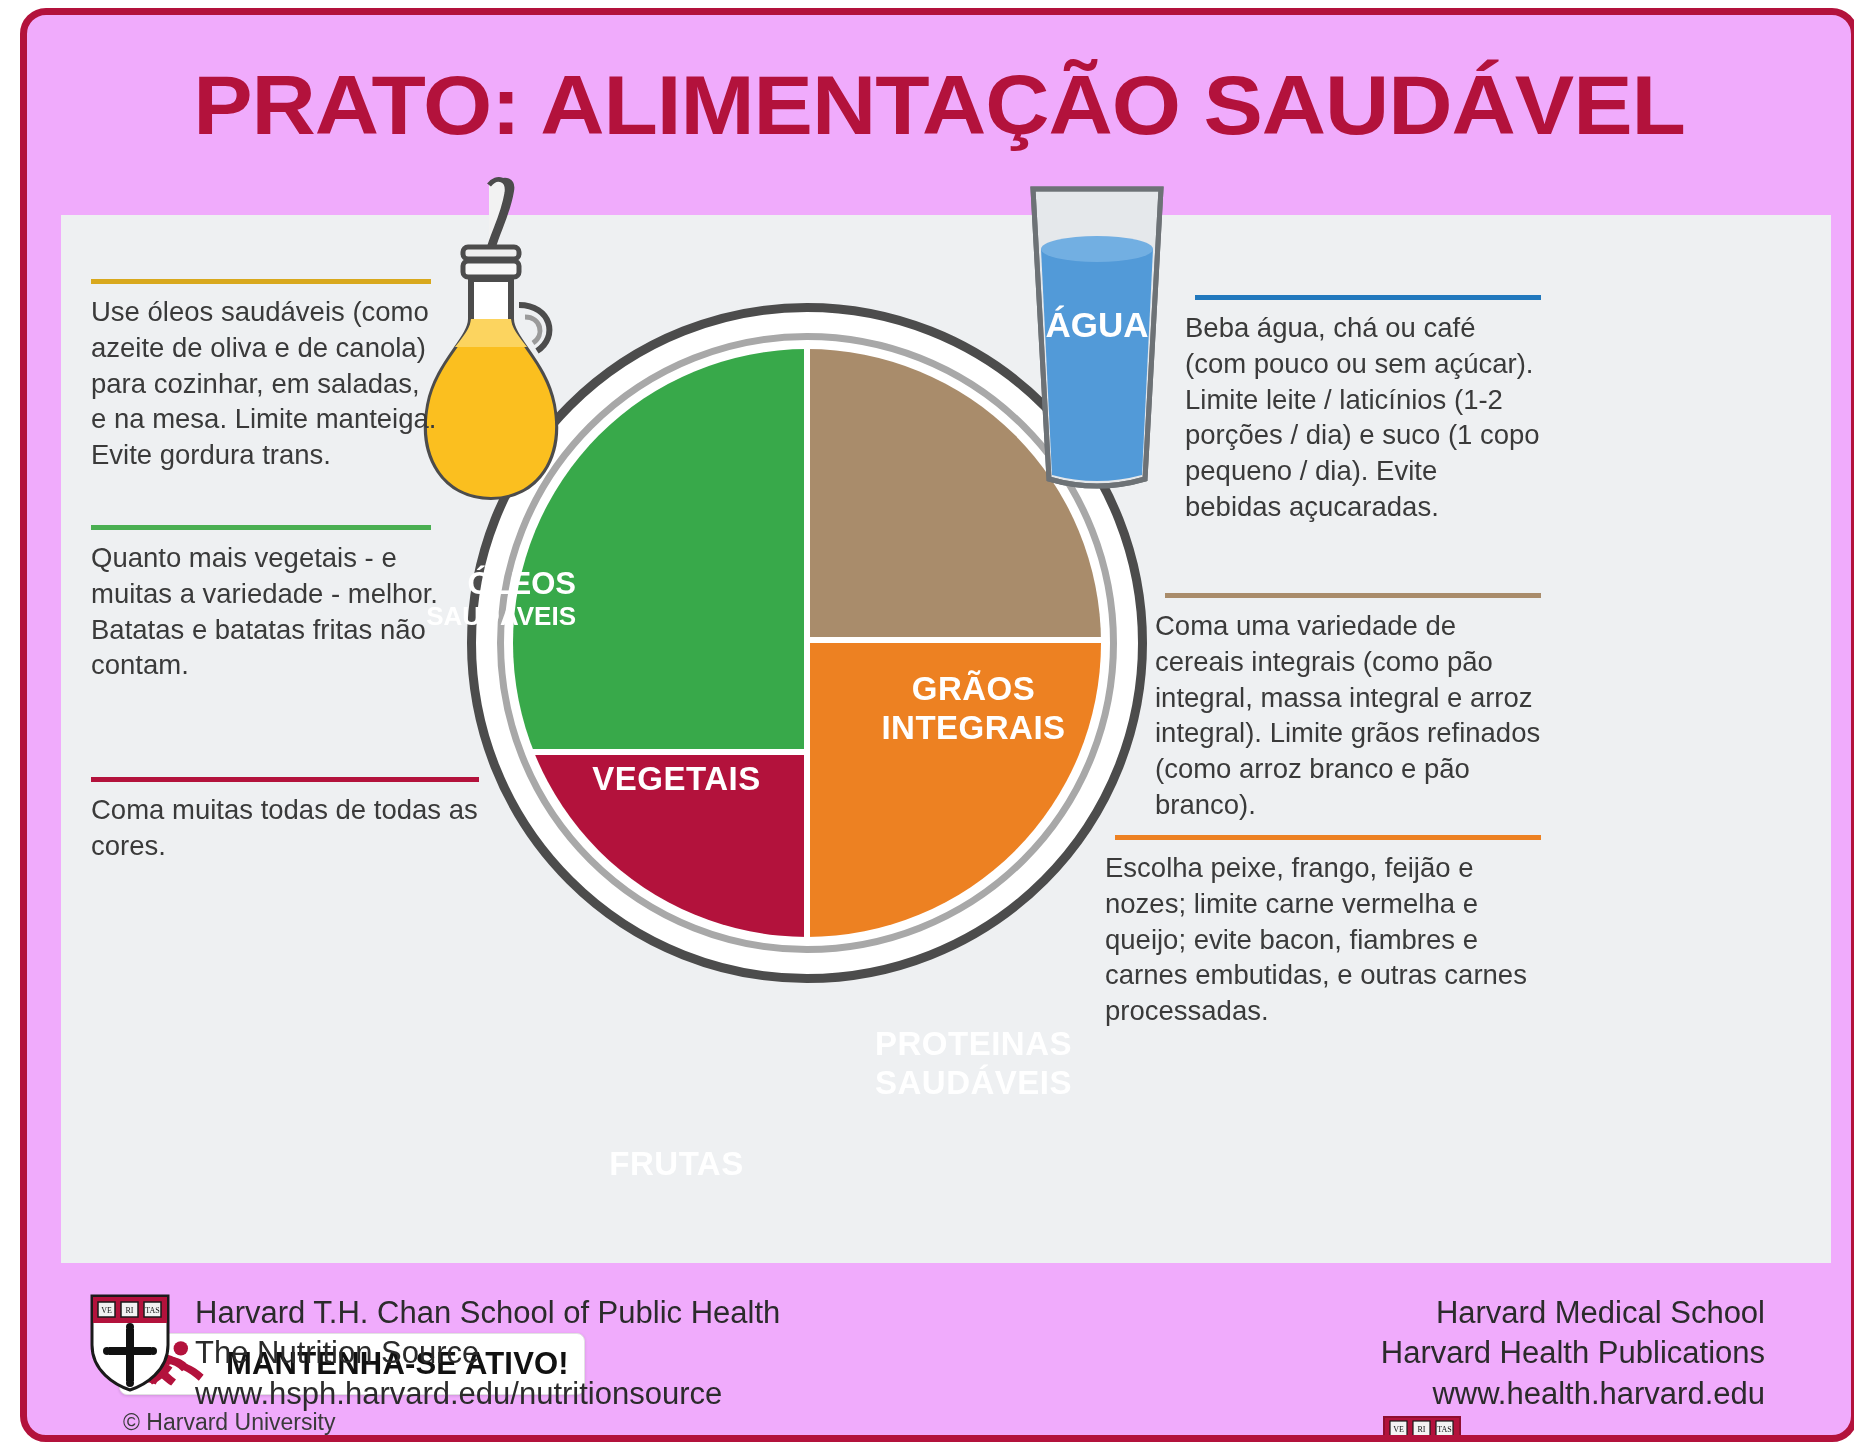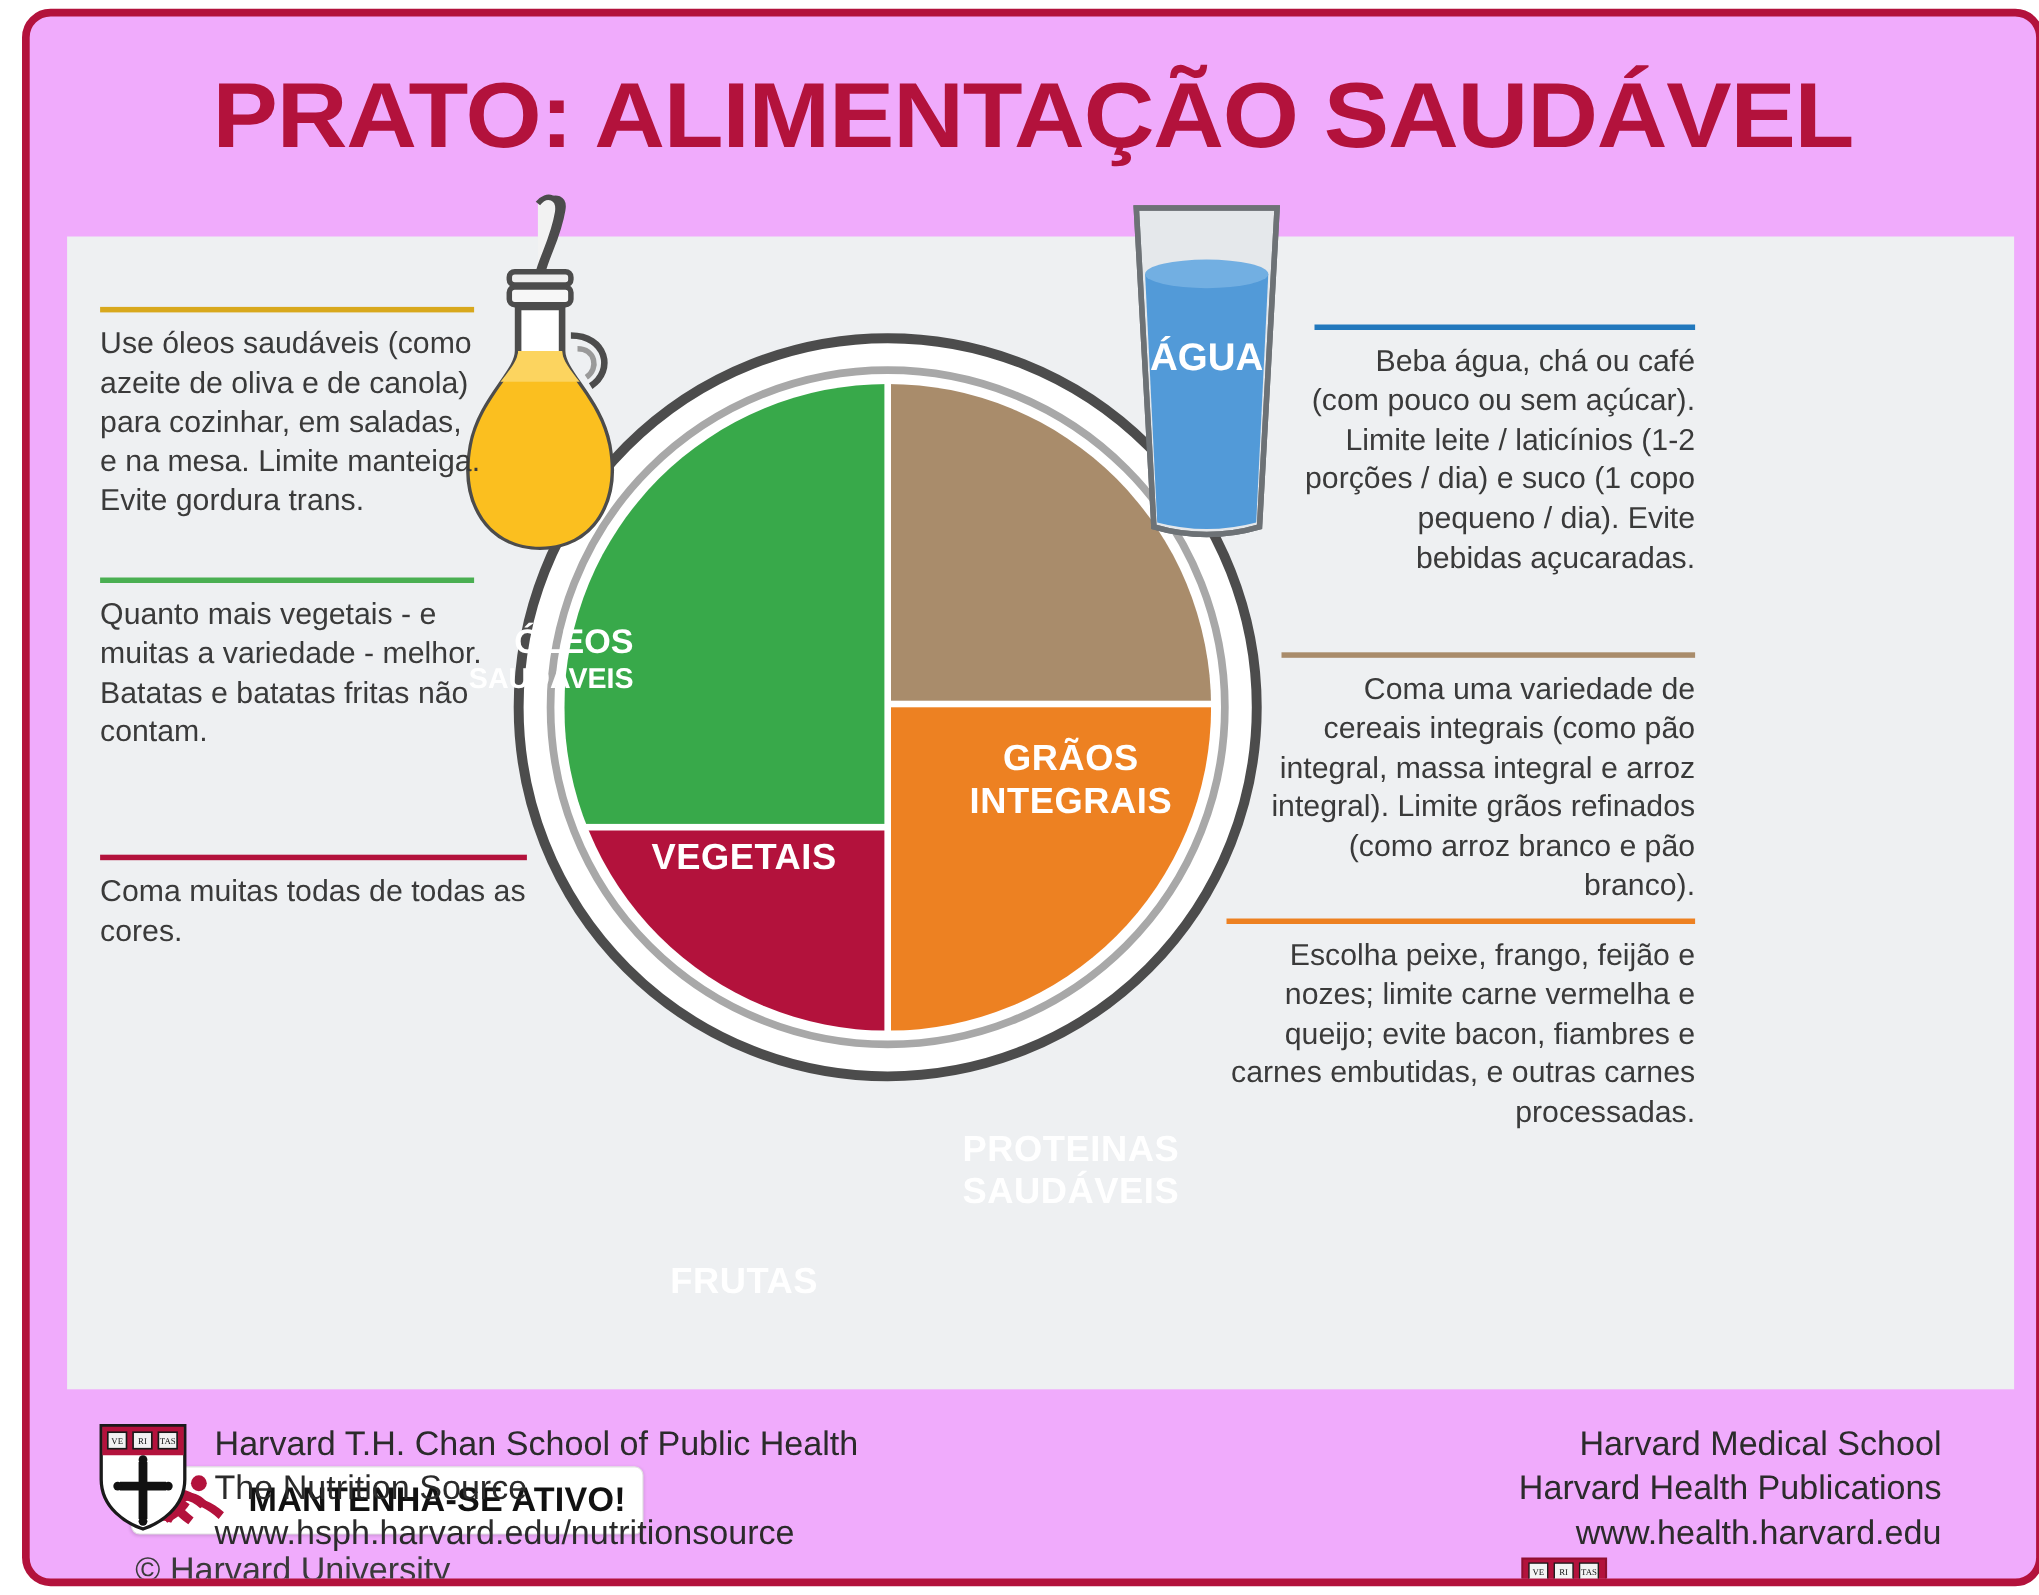--- a/index.html
+++ b/index.html
@@ -79,21 +79,21 @@
     font-family:"Liberation Sans",sans-serif;
   }
 
   
   .callout{ position:absolute; color:#3a3a3a; font-size:27.5px; line-height:1.30;
             font-family:"Liberation Sans",sans-serif; }
   .callout .rule{ height:5px; width:100%; margin-bottom:10px; }
   .callout p{ margin:0; }
 
   .left{ text-align:left; }
-  .right{ text-align:right; }
+  .right{ }
 
   #c-oils{ left:30px; top:64px; width:350px; }
   #c-oils .rule{ background:#d8a81d; width:340px; }
   #c-veg{ left:30px; top:310px; width:350px; }
   #c-veg .rule{ background:#4aaf52; width:340px; }
   #c-fruit{ left:30px; top:562px; width:400px; }
   #c-fruit .rule{ background:#b3123c; width:388px; }
 
   #c-water{ left:1124px; top:80px; width:356px; }
   #c-water .rule{ background:#2178bd; width:346px; margin-left:10px; }
@@ -108,21 +108,21 @@
     background:#ffffff; border-radius:8px; border:1px solid #e2e2e2;
     box-shadow:0 1px 3px rgba(0,0,0,.14);
     display:flex; align-items:center; padding:0 14px; box-sizing:border-box;
   }
   #active-badge .runner{ width:72px; height:48px; flex:0 0 auto; }
   #active-badge .txt{
     font-size:31px; font-weight:bold; color:#111111; margin-left:20px;
     letter-spacing:.2px; font-family:"Liberation Sans",sans-serif;
   }
   #copyright{
-    position:absolute; left:62px; top:1194px; font-size:31px; color:#3a3a3a;
+    position:absolute; left:62px; top:1194px; font-size:23px; color:#3a3a3a;
     font-family:"Liberation Sans",sans-serif;
   }
 
   
   #footer-left{ position:absolute; left:62px; top:1278px; display:flex; align-items:flex-start; }
   #footer-right{ position:absolute; right:62px; top:1278px; display:flex; align-items:flex-start;flex-direction:column; }
   .shield{ width:82px; height:100px; flex:0 0 auto; }
   .foot-lines{ font-size:31px; line-height:1.30; color:#2b2b2b; font-family:"Liberation Sans",sans-serif; }
   #footer-left .foot-lines{ margin-left:24px; text-align:left; }
   #footer-right .foot-lines{ margin-right:24px; text-align:right; }

